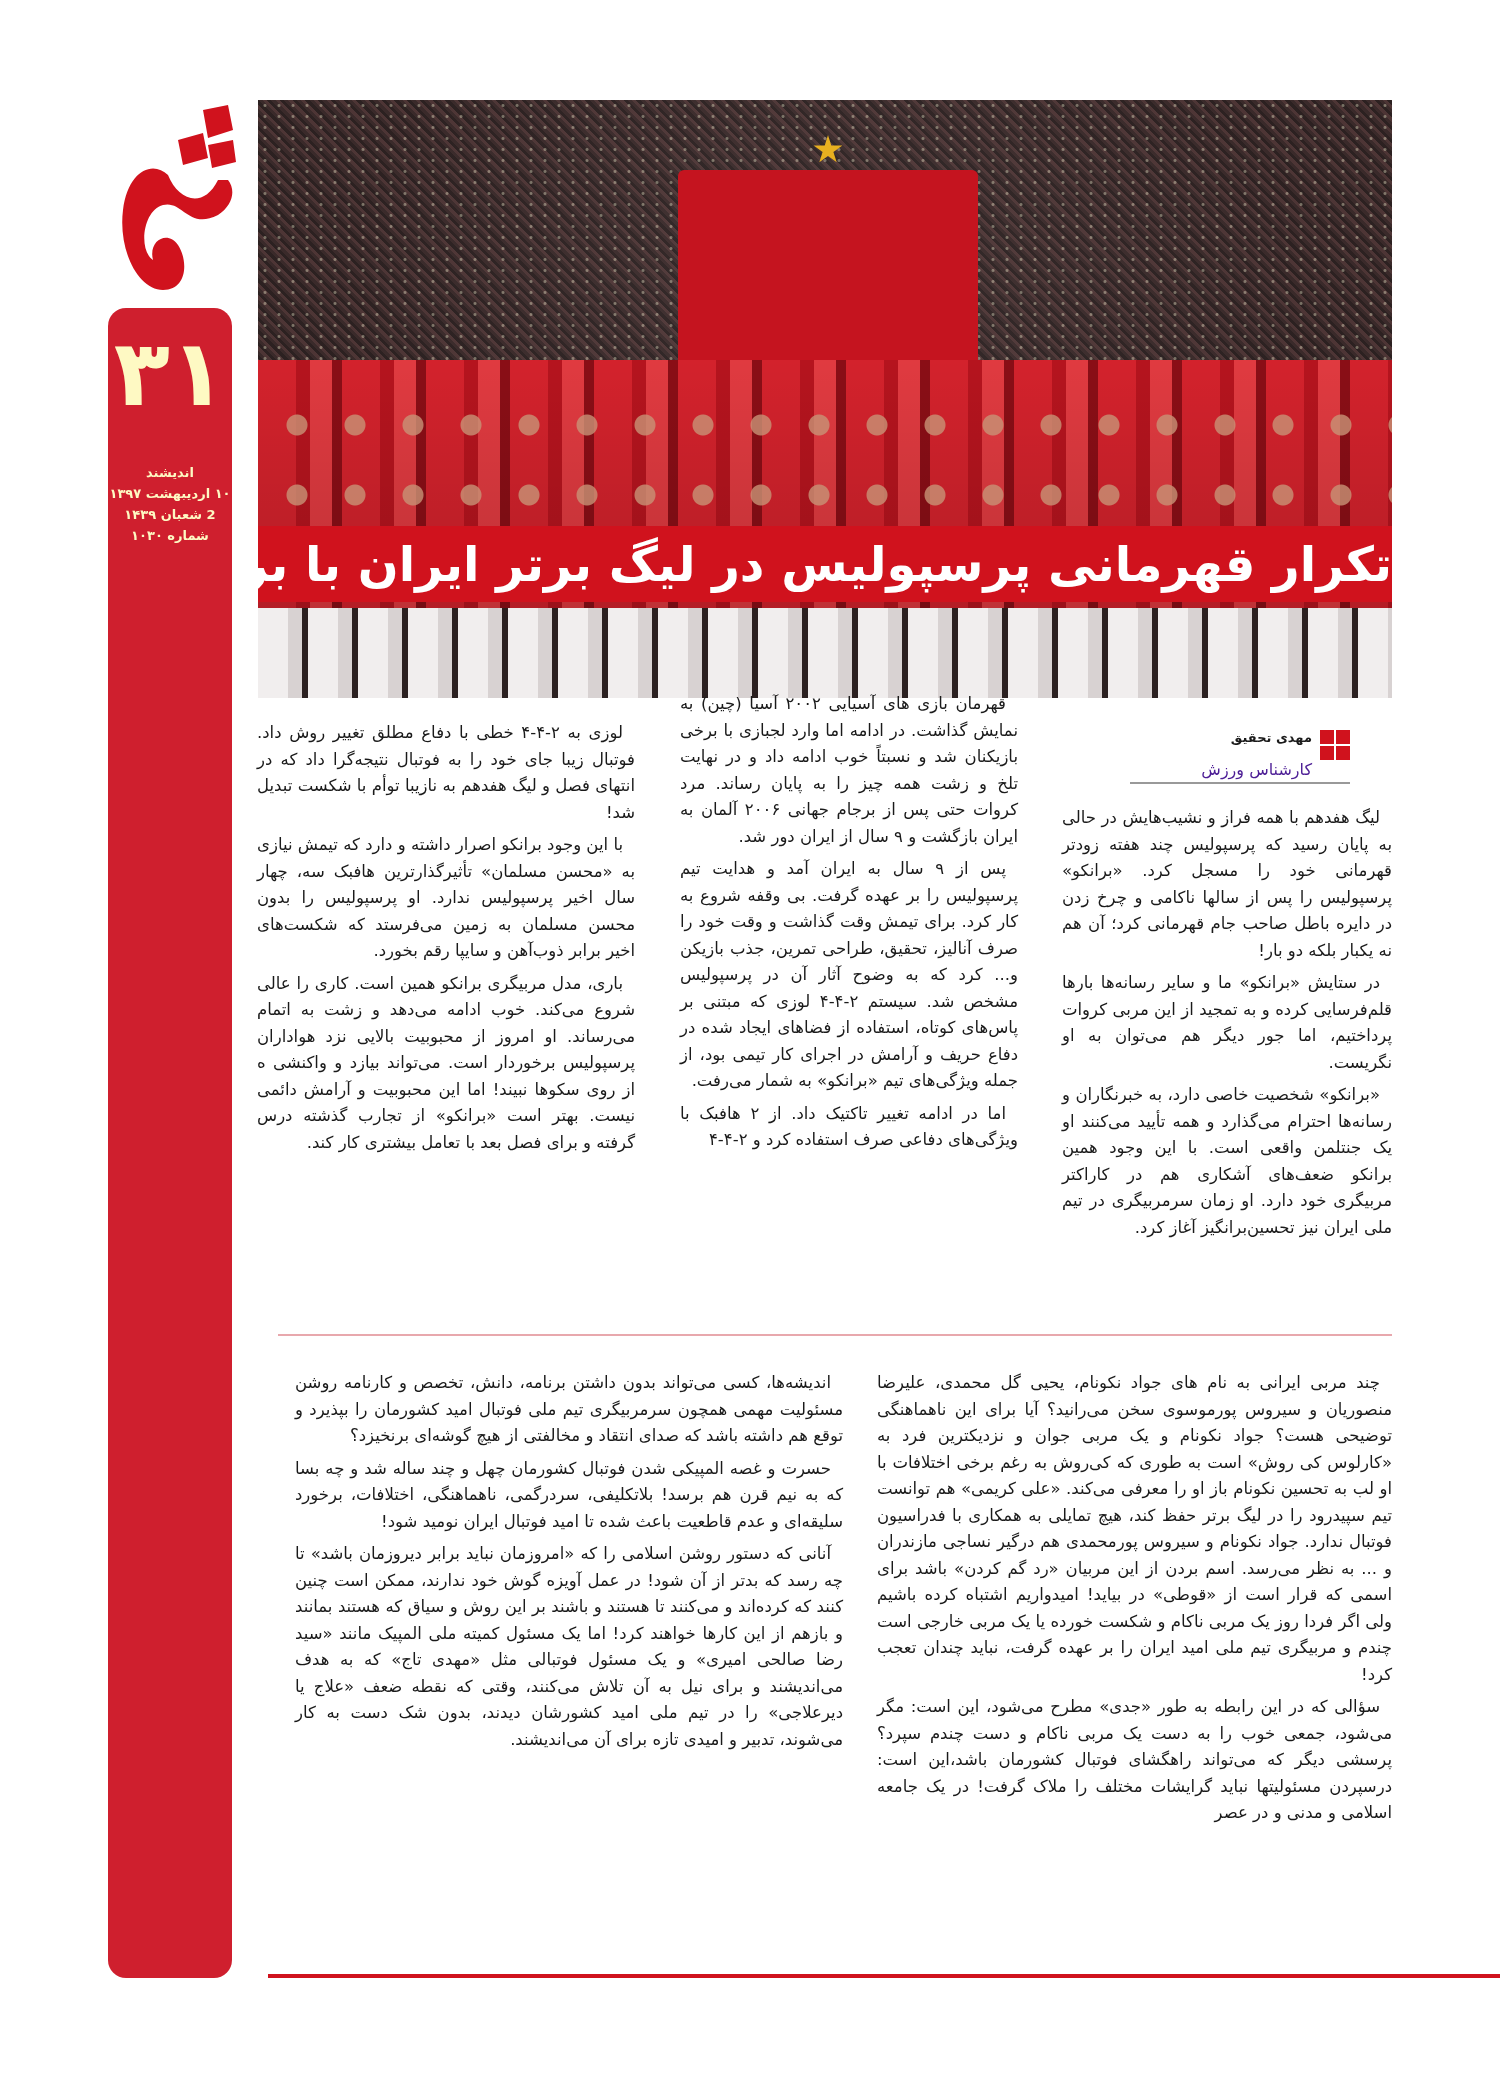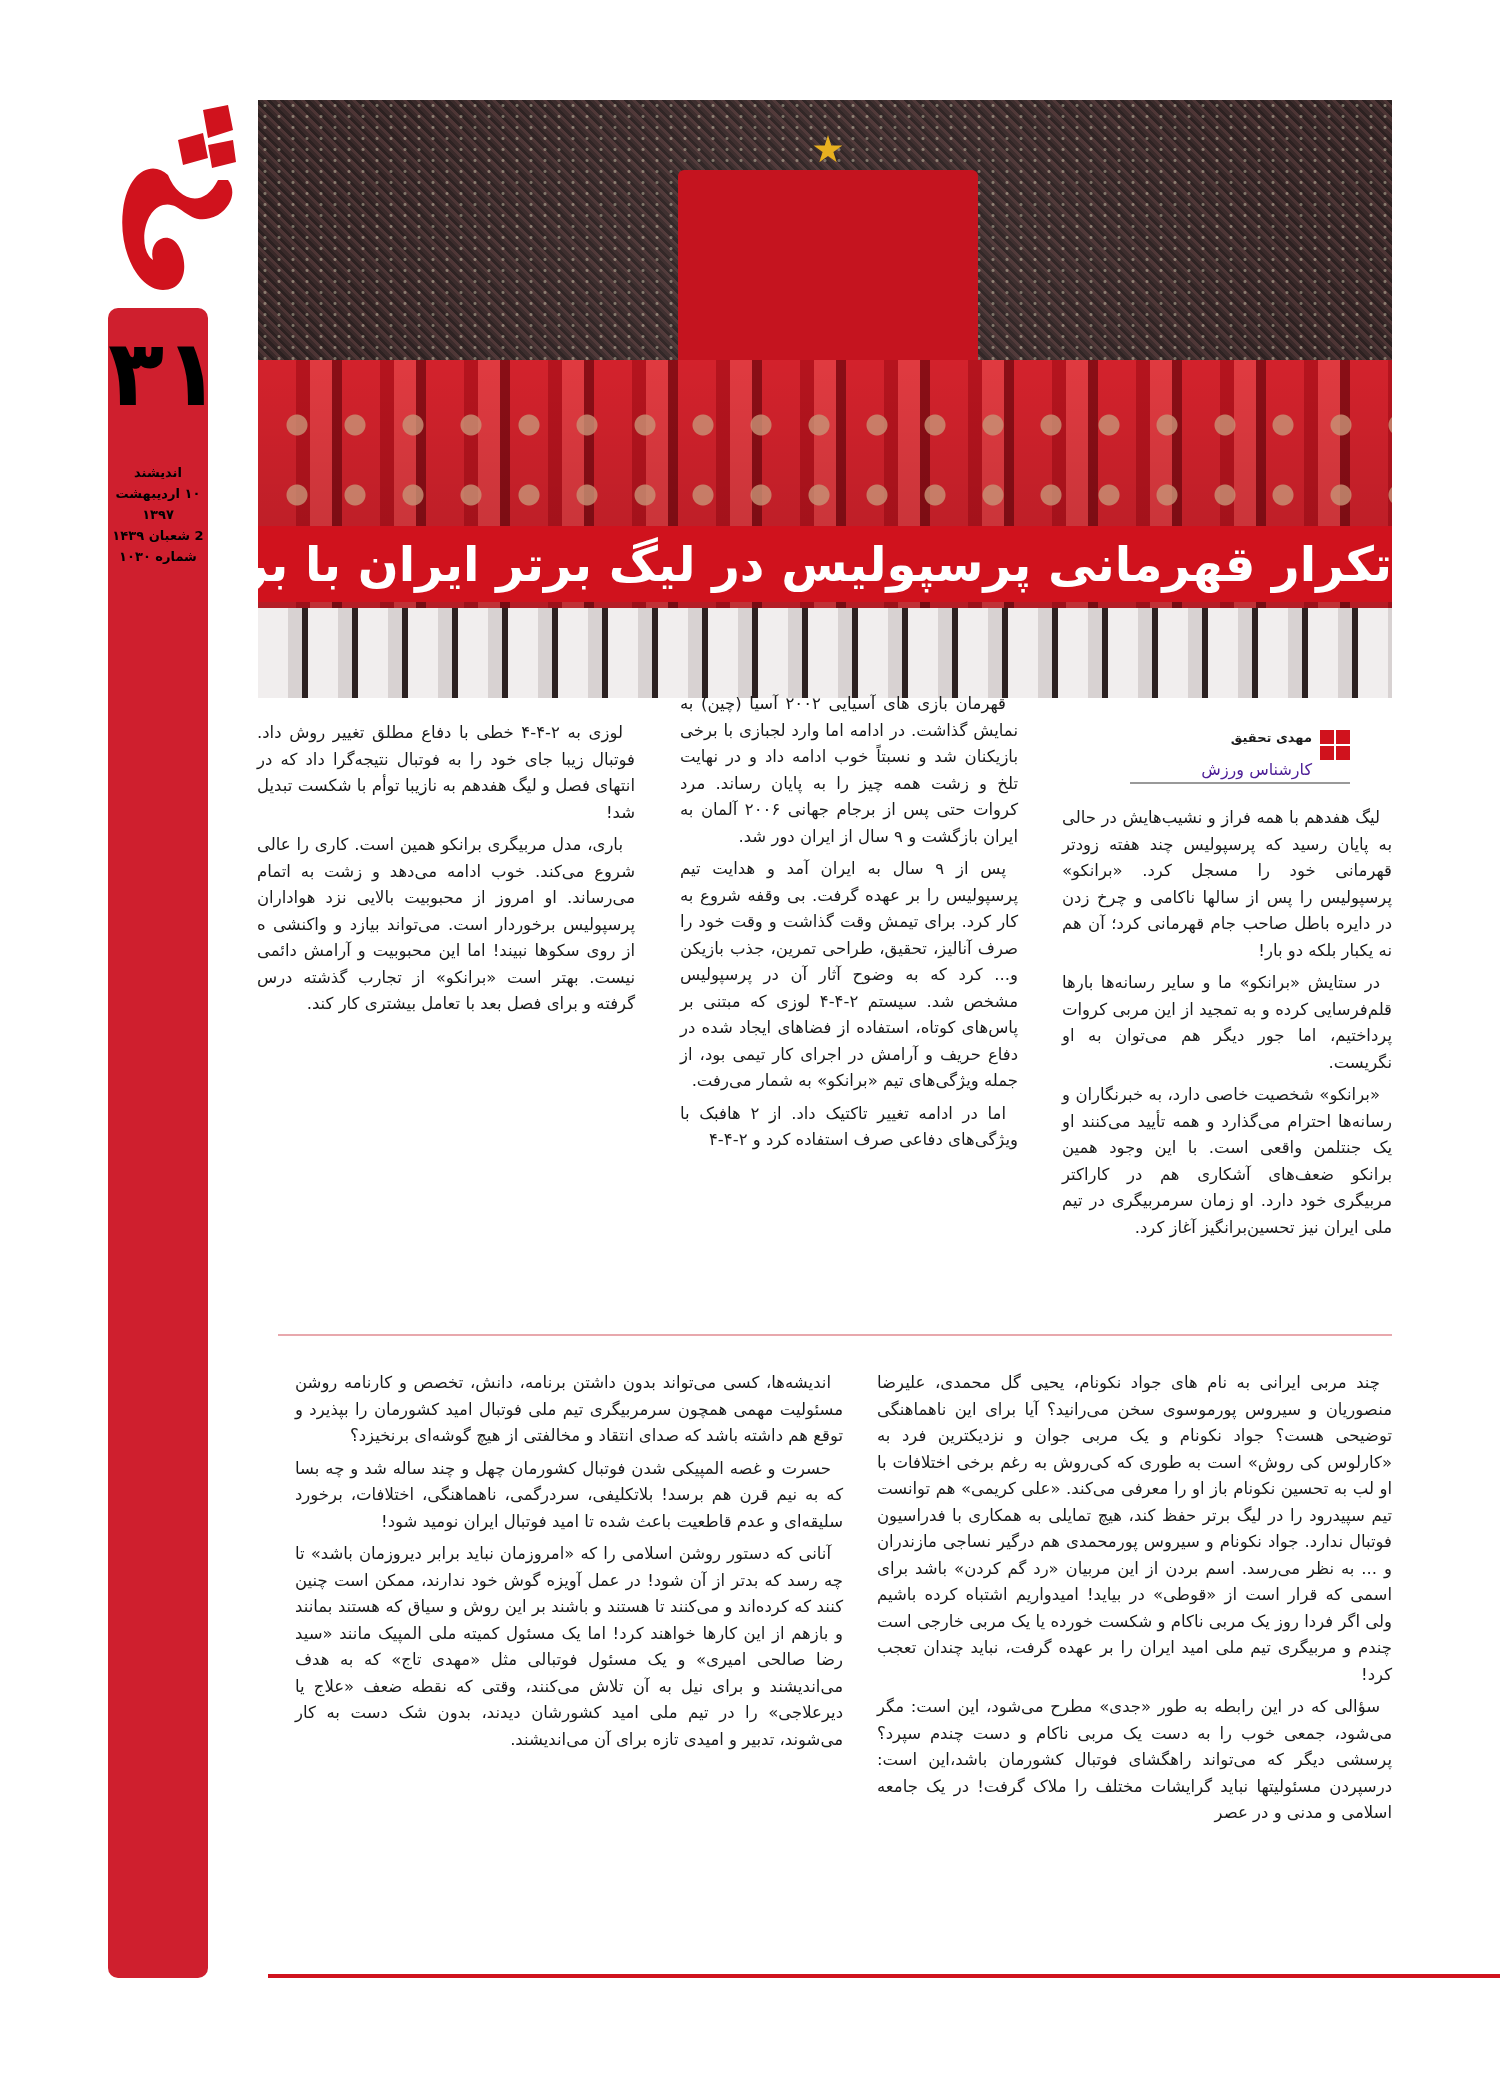--- a/index.html
+++ b/index.html
@@ -2,22 +2,22 @@
 <html><head>
 <meta charset="utf-8">
 <style>
   * { box-sizing: border-box; margin: 0; padding: 0; }
   html, body { width: 1500px; height: 2081px; background: #ffffff; overflow: hidden; }
   body { position: relative; font-family: "DejaVu Sans", sans-serif; color: #1a1a1a; }
 
   .logo { position: absolute; left: 108px; top: 100px; width: 135px; height: 200px; }
   .logo svg { width: 100%; height: 100%; }
 
-  .side-tab { position: absolute; left: 108px; top: 308px; width: 100px; height: 1670px;
-    background: #cf1f2e; border-radius: 10px; color: #000000; text-align: center; }
+  .side-tab { position: absolute; left: 108px; top: 308px; width: 124px; height: 1670px;
+    background: #cf1f2e; border-radius: 18px; color: #fef9c3; text-align: center; }
   .page-number { font-size: 92px; font-weight: bold; margin-top: 20px; line-height: 1; font-family: "DejaVu Sans", sans-serif; }
   .side-meta { margin-top: 42px; font-size: 13px; font-weight: bold; line-height: 21px; direction: rtl; }
 
   .hero { position: absolute; left: 258px; top: 100px; width: 1134px; height: 598px; overflow: hidden;
     background:
       radial-gradient(ellipse at 50% 30%, rgba(255,255,255,0.05), transparent 60%),
       repeating-linear-gradient(45deg, #3a2a2a 0 3px, #4d3535 3px 6px, #2c2121 6px 9px);
   }
   .hero-crowd-lights { position: absolute; inset: 0 0 40% 0;
     background-image: radial-gradient(circle, rgba(255,255,220,0.6) 1px, transparent 2px);
@@ -105,20 +105,21 @@
   <p>در ستایش «برانکو» ما و سایر رسانه‌ها بارها قلم‌فرسایی کرده و به تمجید از این مربی کروات پرداختیم، اما جور دیگر هم می‌توان به او نگریست.</p>
   <p>«برانکو» شخصیت خاصی دارد، به خبرنگاران و رسانه‌ها احترام می‌گذارد و همه تأیید می‌کنند او یک جنتلمن واقعی است. با این وجود همین برانکو ضعف‌های آشکاری هم در کاراکتر مربیگری خود دارد. او زمان سرمربیگری در تیم ملی ایران نیز تحسین‌برانگیز آغاز کرد.</p>
 </div>
 <div class="col col-2">
   <p>قهرمان بازی های آسیایی ۲۰۰۲ آسیا (چین) به نمایش گذاشت. در ادامه اما وارد لجبازی با برخی بازیکنان شد و نسبتاً خوب ادامه داد و در نهایت تلخ و زشت همه چیز را به پایان رساند. مرد کروات حتی پس از برجام جهانی ۲۰۰۶ آلمان به ایران بازگشت و ۹ سال از ایران دور شد.</p>
   <p>پس از ۹ سال به ایران آمد و هدایت تیم پرسپولیس را بر عهده گرفت. بی وقفه شروع به کار کرد. برای تیمش وقت گذاشت و وقت خود را صرف آنالیز، تحقیق، طراحی تمرین، جذب بازیکن و... کرد که به وضوح آثار آن در پرسپولیس مشخص شد. سیستم ۲-۴-۴ لوزی که مبتنی بر پاس‌های کوتاه، استفاده از فضاهای ایجاد شده در دفاع حریف و آرامش در اجرای کار تیمی بود، از جمله ویژگی‌های تیم «برانکو» به شمار می‌رفت.</p>
   <p>اما در ادامه تغییر تاکتیک داد. از ۲ هافبک با ویژگی‌های دفاعی صرف استفاده کرد و ۲-۴-۴</p>
 </div>
 <div class="col col-3">
   <p>لوزی به ۲-۴-۴ خطی با دفاع مطلق تغییر روش داد. فوتبال زیبا جای خود را به فوتبال نتیجه‌گرا داد که در انتهای فصل و لیگ هفدهم به نازیبا توأم با شکست تبدیل شد!</p>
+  <p>با این وجود برانکو اصرار داشته و دارد که تیمش نیازی به «محسن مسلمان» تأثیرگذارترین هافبک سه، چهار سال اخیر پرسپولیس ندارد. او پرسپولیس را بدون محسن مسلمان به زمین می‌فرستد که شکست‌های اخیر برابر ذوب‌آهن و سایپا رقم بخورد.</p>
   <p>باری، مدل مربیگری برانکو همین است. کاری را عالی شروع می‌کند. خوب ادامه می‌دهد و زشت به اتمام می‌رساند. او امروز از محبوبیت بالایی نزد هواداران پرسپولیس برخوردار است. می‌تواند بیازد و واکنشی ه از روی سکوها نبیند! اما این محبوبیت و آرامش دائمی نیست. بهتر است «برانکو» از تجارب گذشته درس گرفته و برای فصل بعد با تعامل بیشتری کار کند.</p>
 </div>
 
 <div class="divider-mid"></div>
 
 <div class="col col-4">
   <p>چند مربی ایرانی به نام های جواد نکونام، یحیی گل محمدی، علیرضا منصوریان و سیروس پورموسوی سخن می‌رانید؟ آیا برای این ناهماهنگی توضیحی هست؟ جواد نکونام و یک مربی جوان و نزدیکترین فرد به «کارلوس کی روش» است به طوری که کی‌روش به رغم برخی اختلافات با او لب به تحسین نکونام باز او را معرفی می‌کند. «علی کریمی» هم توانست تیم سپیدرود را در لیگ برتر حفظ کند، هیچ تمایلی به همکاری با فدراسیون فوتبال ندارد. جواد نکونام و سیروس پورمحمدی هم درگیر نساجی مازندران و ... به نظر می‌رسد. اسم بردن از این مربیان «رد گم کردن» باشد برای اسمی که قرار است از «قوطی» در بیاید! امیدواریم اشتباه کرده باشیم ولی اگر فردا روز یک مربی ناکام و شکست خورده یا یک مربی خارجی است چندم و مربیگری تیم ملی امید ایران را بر عهده گرفت، نباید چندان تعجب کرد!</p>
   <p>سؤالی که در این رابطه به طور «جدی» مطرح می‌شود، این است: مگر می‌شود، جمعی خوب را به دست یک مربی ناکام و دست چندم سپرد؟ پرسشی دیگر که می‌تواند راهگشای فوتبال کشورمان باشد،این است: درسپردن مسئولیتها نباید گرایشات مختلف را ملاک گرفت! در یک جامعه اسلامی و مدنی و در عصر</p>
 </div>
 <div class="col col-5">

